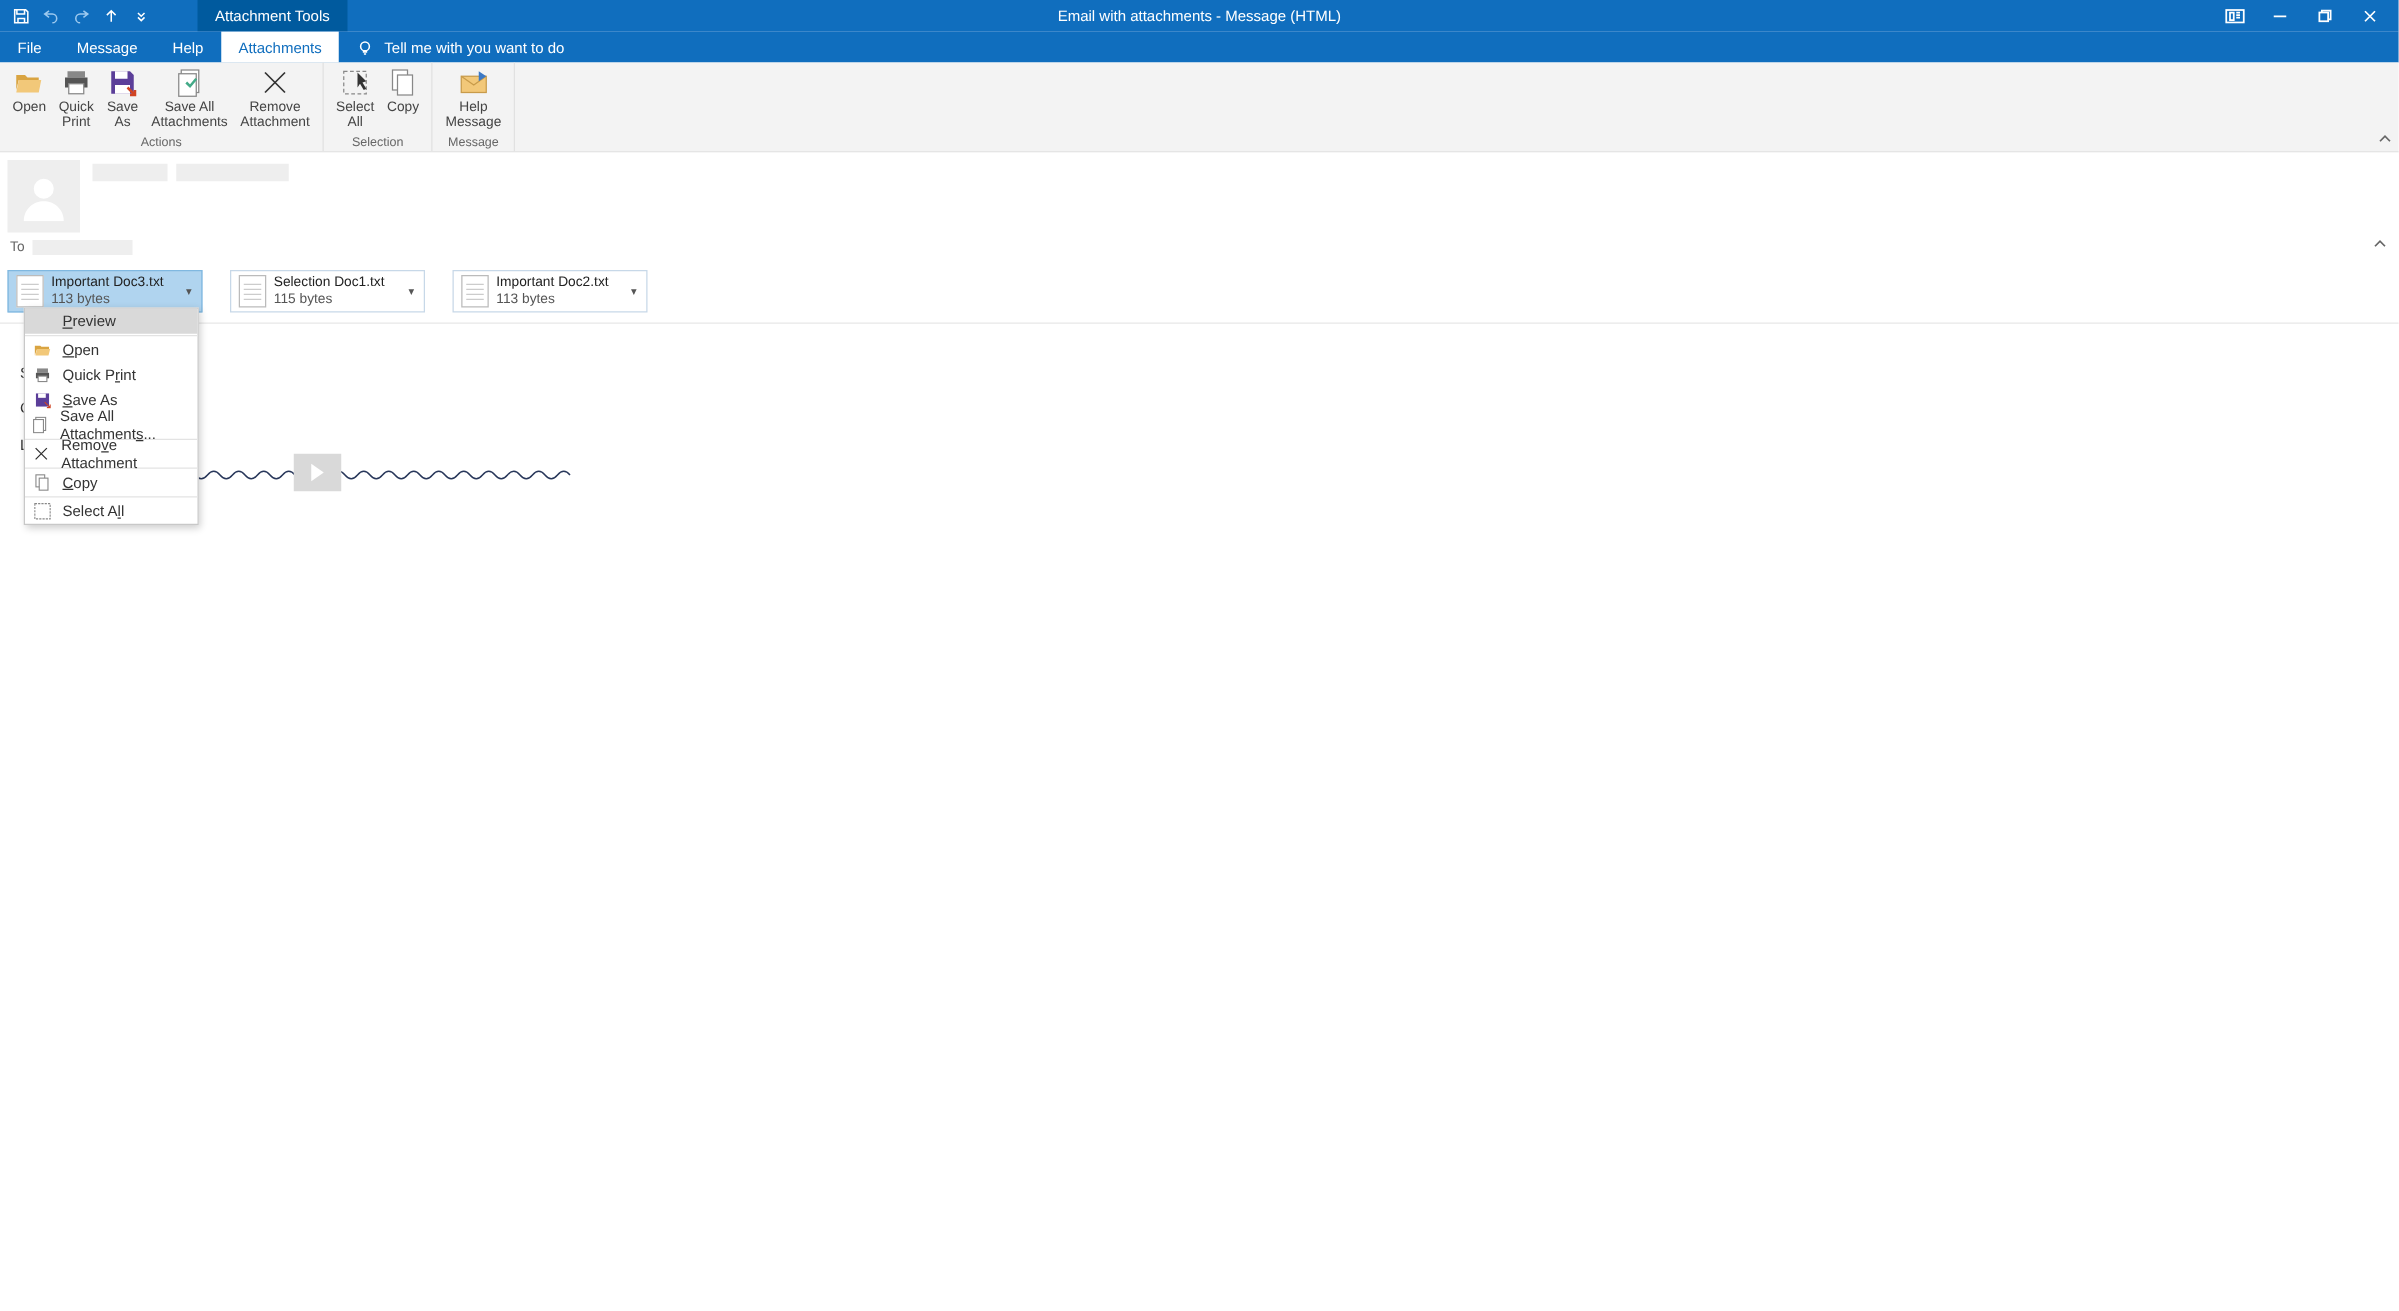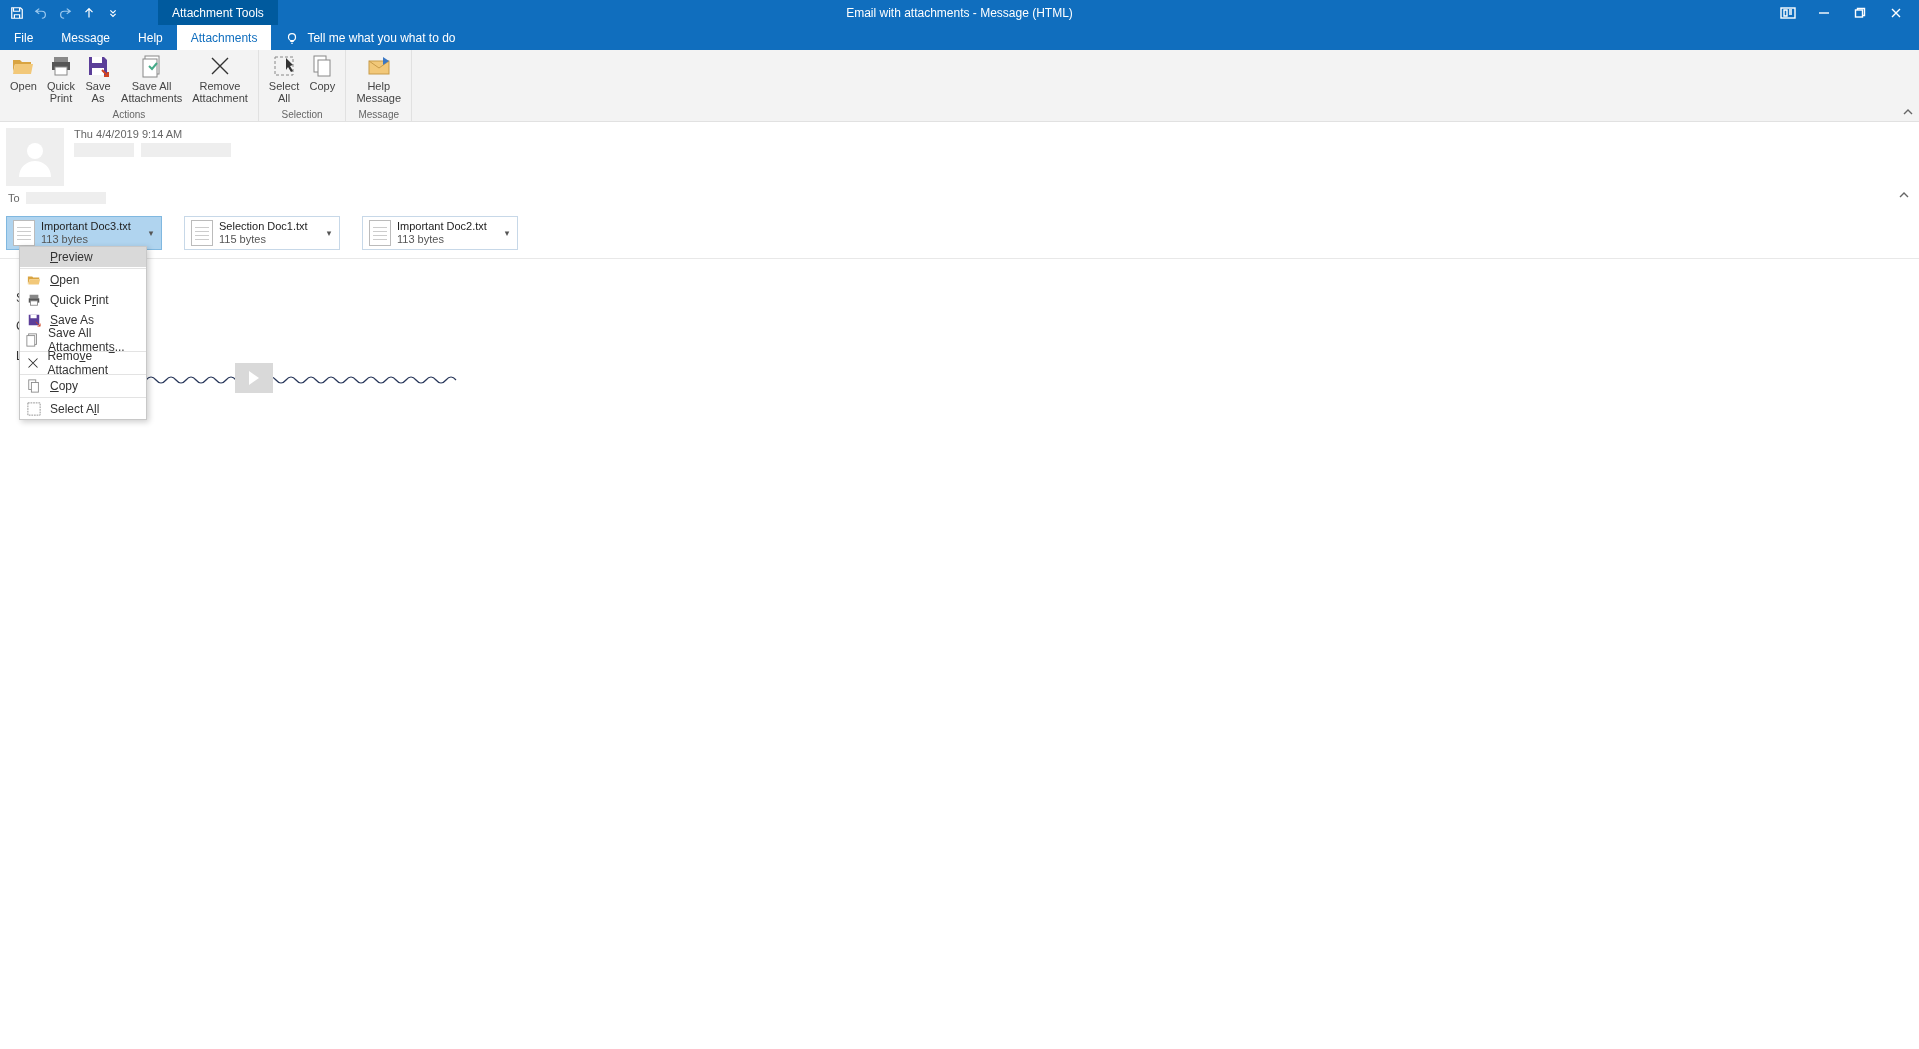--- a/index.html
+++ b/index.html
@@ -51,21 +51,21 @@
 .attach-chip { display: flex; align-items: center; border: 1px solid #c7d8e8; background: #fff; height: 34px; width: 156px; padding: 0 4px 0 6px; position: relative; }
 .attach-chip.selected { background: #b0d4ef; border-color:#80b8e0; }
 .attach-chip .file-icon { width: 22px; height: 26px; border:1px solid #bbb; background:#fff; margin-right:6px; position:relative; }
 .attach-chip .file-icon::before{content:"";position:absolute;left:3px;top:6px;right:3px;height:1px;background:#ccc;box-shadow:0 4px 0 #ccc,0 8px 0 #ccc,0 12px 0 #ccc;}
 .attach-chip .info { flex:1; overflow:hidden; line-height:13px; }
 .attach-chip .fname { font-size: 11px; color:#222; white-space:nowrap; overflow:hidden; text-overflow:ellipsis;}
 .attach-chip .fsize { font-size: 11px; color:#555;}
 .attach-chip .drop { width:12px; text-align:center; color:#555; font-size:9px;}
 
 
-.ctx-menu { position:absolute; left:19px; top:246px; width:128px; background:#fff; border:1px solid #c8c8c8; box-shadow:2px 2px 6px rgba(0,0,0,0.2); z-index:50; font-size:12px; color:#333;}
+.ctx-menu { position:absolute; left:19px; top:246px; width:140px; background:#fff; border:1px solid #c8c8c8; box-shadow:2px 2px 6px rgba(0,0,0,0.2); z-index:50; font-size:12px; color:#333;}
 .ctx-item { display:flex; align-items:center; height:20px; padding:0 8px 0 6px; gap:8px; }
 .ctx-item.highlight { background:#d9d9d9; }
 .ctx-item .ci-icon { width:16px; height:16px; display:flex; align-items:center; justify-content:center; font-size:12px;}
 .ctx-sep { height:1px; background:#e3e3e3; margin:1px 0; }
 .ctx-item .und { text-decoration: underline; }
 
 
 .body-area { position:relative; padding: 10px 16px; }
 .body-line-left { position:absolute; left:16px; font-size:12px; color:#333;}
 .play-square { position:absolute; left:235px; top:363px; width:38px; height:30px; background:#d9d9d9; display:flex; align-items:center; justify-content:center; }
@@ -144,21 +144,21 @@
   <div class="tab-item">Message</div>
   <div class="tab-item">Help</div>
   <div class="tab-item active">Attachments</div>
   <div class="tell-me">
     <span class="tell-me-icon">
       <svg viewBox="0 0 16 16" width="14" height="14">
           <circle class="stroke" cx="8" cy="7" r="4"></circle>
           <path class="stroke" d="M6 12h4M7 14h2"></path>
         </svg>
     </span>
-    <span>Tell me what you what to do</span>
+    <span>Tell me with you want to do</span>
   </div>
 </div>
 
 <div class="ribbon">
   <div class="ribbon-group">
     <div class="ribbon-buttons">
       <div class="ribbon-btn">
         <span class="icon" style="color:#d9a441">
           <svg viewBox="0 0 24 24" width="24" height="24">
               <path class="fill" d="M2 6h7l2 2h9v2H4l-2 8z" fill="#d9a441"></path>
@@ -264,21 +264,20 @@
 </div>
 
 <div class="msg-header">
   <div class="avatar">
     <svg viewBox="0 0 40 40">
         <circle cx="20" cy="14" r="8" fill="#fff"></circle>
         <path d="M4 40c0-10 8-16 16-16s16 6 16 16z" fill="#fff"></path>
       </svg>
   </div>
   <div class="msg-meta">
-    <div class="msg-date">Thu 4/4/2019 9:14 AM</div>
     <div class="msg-from">
       <span class="redact w1"></span>&nbsp;&nbsp;<span class="redact w2"></span>
     </div>
   </div>
 </div>
 <div class="msg-to-row">
   <span>To</span>
   <span class="redact" style="width:80px"></span>
   <span class="collapse-caret">
     <svg viewBox="0 0 10 10" width="10" height="10">

